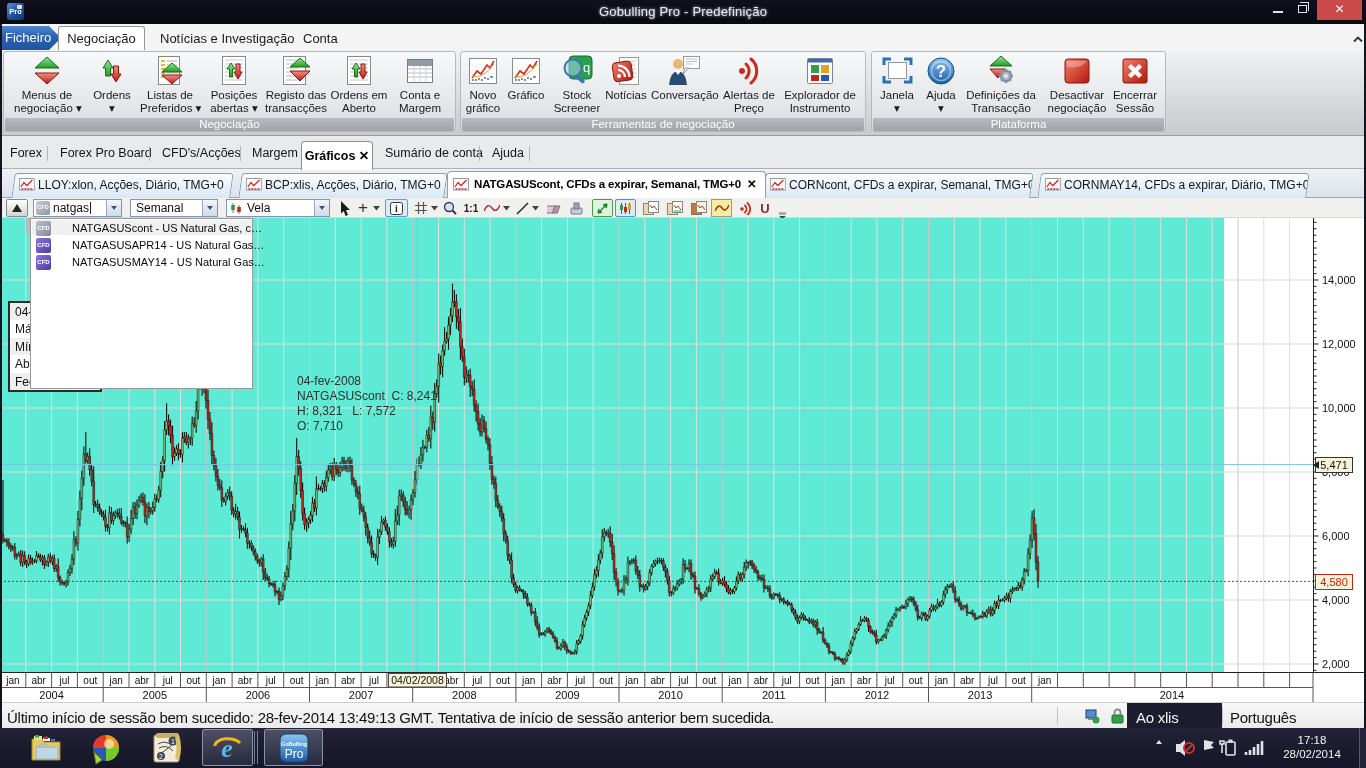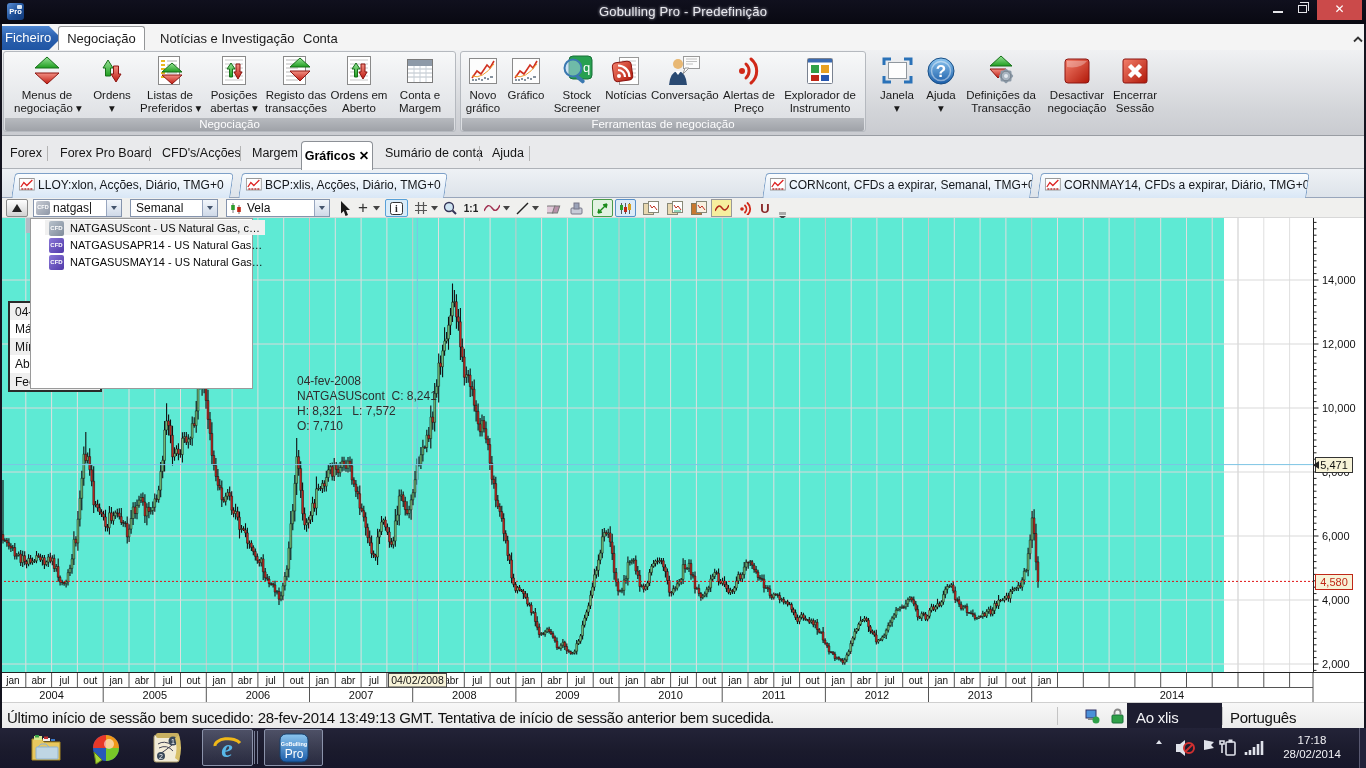--- a/index.html
+++ b/index.html
@@ -43,21 +43,21 @@
 .combo{position:absolute;top:1px;height:18px;background:#fff;border:1px solid #8594ad;font-size:12px;color:#111}
 .cbtn{position:absolute;right:0;top:0;width:15px;height:16px;background:linear-gradient(#f2f6fb,#cfd9e8);border-left:1px solid #98a6bf}
 .cbtn:after{content:"";position:absolute;left:4px;top:6px;border:3.5px solid transparent;border-top:4.5px solid #44546c}
 .ti{position:absolute;top:1px;height:18px;display:flex;align-items:center;justify-content:center}
 
 #chart{left:0;top:218px;width:1224px;height:454px;background:#5eead4}
 
 #leg{left:8px;top:301px;width:94px;height:91px;border:2px solid #2a2a2a;background:#fff;z-index:5;overflow:hidden}
 .lrow{height:17.4px;font-size:12px;color:#111;padding:2px 0 0 5px;white-space:nowrap}
 #drop{left:30px;top:218px;width:223px;height:171px;background:#fff;border:1px solid #9a9a9a;z-index:6}
-.ditem{position:absolute;left:14px;width:220px;height:15px;font-size:11px;color:#0a0a0a;padding:2px 0 0 25px;white-space:nowrap}
+.ditem{position:absolute;left:1px;width:220px;height:15px;font-size:11px;color:#0a0a0a;padding:2px 0 0 40px;white-space:nowrap}
 .dcico{position:absolute;left:4px;top:1px;width:15px;height:15px;border-radius:2px;color:#fff;font-size:6px;font-weight:bold;text-align:center;line-height:14px}
 #ttip{left:297px;top:156px;font-size:12px;color:#2e2e2e;line-height:15px;z-index:4;white-space:pre}
 .axbox{position:absolute;z-index:5;font-size:11px;text-align:center;line-height:14px}
 
 #xaxis{left:0;top:672px;width:1366px;height:30px;background:#fff}
 #sbar{left:0;top:702px;width:1366px;height:26px;background:linear-gradient(#f7f7f7,#ebebeb);border-top:1px solid #cfcfcf;font-size:15px;letter-spacing:-0.25px;color:#111}
 #tbar2{left:0;top:728px;width:1366px;height:40px;background:linear-gradient(#232338,#1a1a2c 60%,#16162a)}
 .tkbox{position:absolute;top:1px;height:37px;border:1px solid #8b93ab;background:linear-gradient(rgba(190,200,225,.28),rgba(120,130,160,.18));border-radius:2px}
 .trayt{position:absolute;color:#f2f2f6;font-size:11.5px;text-align:center}
 </style></head><body>
@@ -98,20 +98,23 @@
           <path d="M1 5.5 L5 1.5 L9 5.5" stroke="#333" stroke-width="1.8" fill="none"></path>
         </svg></div>
 </div>
 <div id="ribbon" class="abs">
 <div class="grp" style="left:3px;width:453px">
         <div class="gcap">Negociação</div>
       </div>
 <div class="grp" style="left:460px;width:406px">
         <div class="gcap">Ferramentas de negociação</div>
       </div>
+<div class="grp" style="left:871px;width:295px">
+        <div class="gcap">Plataforma</div>
+      </div>
 <div class="ri" style="left:14px;width:66px">
         <div class="ric">
           <svg width="30" height="32">
             <polygon points="15,2 27,13 3,13" fill="url(#gg)" stroke="#17701a"></polygon>
             <polygon points="3,18 27,18 15,29" fill="url(#gr)" stroke="#8c1410"></polygon>
           </svg>
         </div>
         <div class="rlb">Menus de<br>negociação ▾</div>
       </div>
 <div class="ri" style="left:85px;width:54px">
@@ -340,20 +343,25 @@
 <div class="dtab" style="left:764px;width:268px"><span class="dico"><svg width="16" height="14">
             <rect x="0.5" y="0.5" width="15" height="11.5" fill="#fff" stroke="#999"></rect>
             <path d="M2 9 L5 4.5 L8 7.5 L13.5 2" stroke="#d22" fill="none" stroke-width="1.3"></path>
             <path d="M2.5 11h2M5.5 11h2M8.5 11h2M11.5 11h2" stroke="#b33" stroke-width="1.6"></path>
           </svg></span><span>CORNcont, CFDs a expirar, Semanal, TMG+0</span></div>
 <div class="dtab" style="left:1039px;width:269px"><span class="dico"><svg width="16" height="14">
             <rect x="0.5" y="0.5" width="15" height="11.5" fill="#fff" stroke="#999"></rect>
             <path d="M2 9 L5 4.5 L8 7.5 L13.5 2" stroke="#d22" fill="none" stroke-width="1.3"></path>
             <path d="M2.5 11h2M5.5 11h2M8.5 11h2M11.5 11h2" stroke="#b33" stroke-width="1.6"></path>
           </svg></span><span>CORNMAY14, CFDs a expirar, Diário, TMG+0</span></div>
+<div id="dact"><span class="dico" style="transform:none"><svg width="16" height="14">
+            <rect x="0.5" y="0.5" width="15" height="11.5" fill="#fff" stroke="#999"></rect>
+            <path d="M2 9 L5 4.5 L8 7.5 L13.5 2" stroke="#d22" fill="none" stroke-width="1.3"></path>
+            <path d="M2.5 11h2M5.5 11h2M8.5 11h2M11.5 11h2" stroke="#b33" stroke-width="1.6"></path>
+          </svg></span>NATGASUScont, CFDs a expirar, Semanal, TMG+0&nbsp;&nbsp;✕</div>
 </div>
 <div id="tbar" class="abs">
 <div class="ti" style="left:6px;width:22px;background:linear-gradient(#fefefe,#d2d2d2);border:1px solid #8a8a8a;border-radius:2px">
         <svg width="10" height="8">
           <polygon points="5,0 10,8 0,8" fill="#222"></polygon>
         </svg>
       </div>
 <div class="combo" style="left:33px;width:89px">
         <div style="position:absolute;left:2px;top:1px;width:14px;height:14px;background:linear-gradient(135deg,#c8ccd4,#8e97a6);border-radius:2px;color:#fff;font-size:5.5px;font-weight:bold;text-align:center;line-height:13px">CFD</div>
         <span style="position:absolute;left:19px;top:1px">natgas</span>

